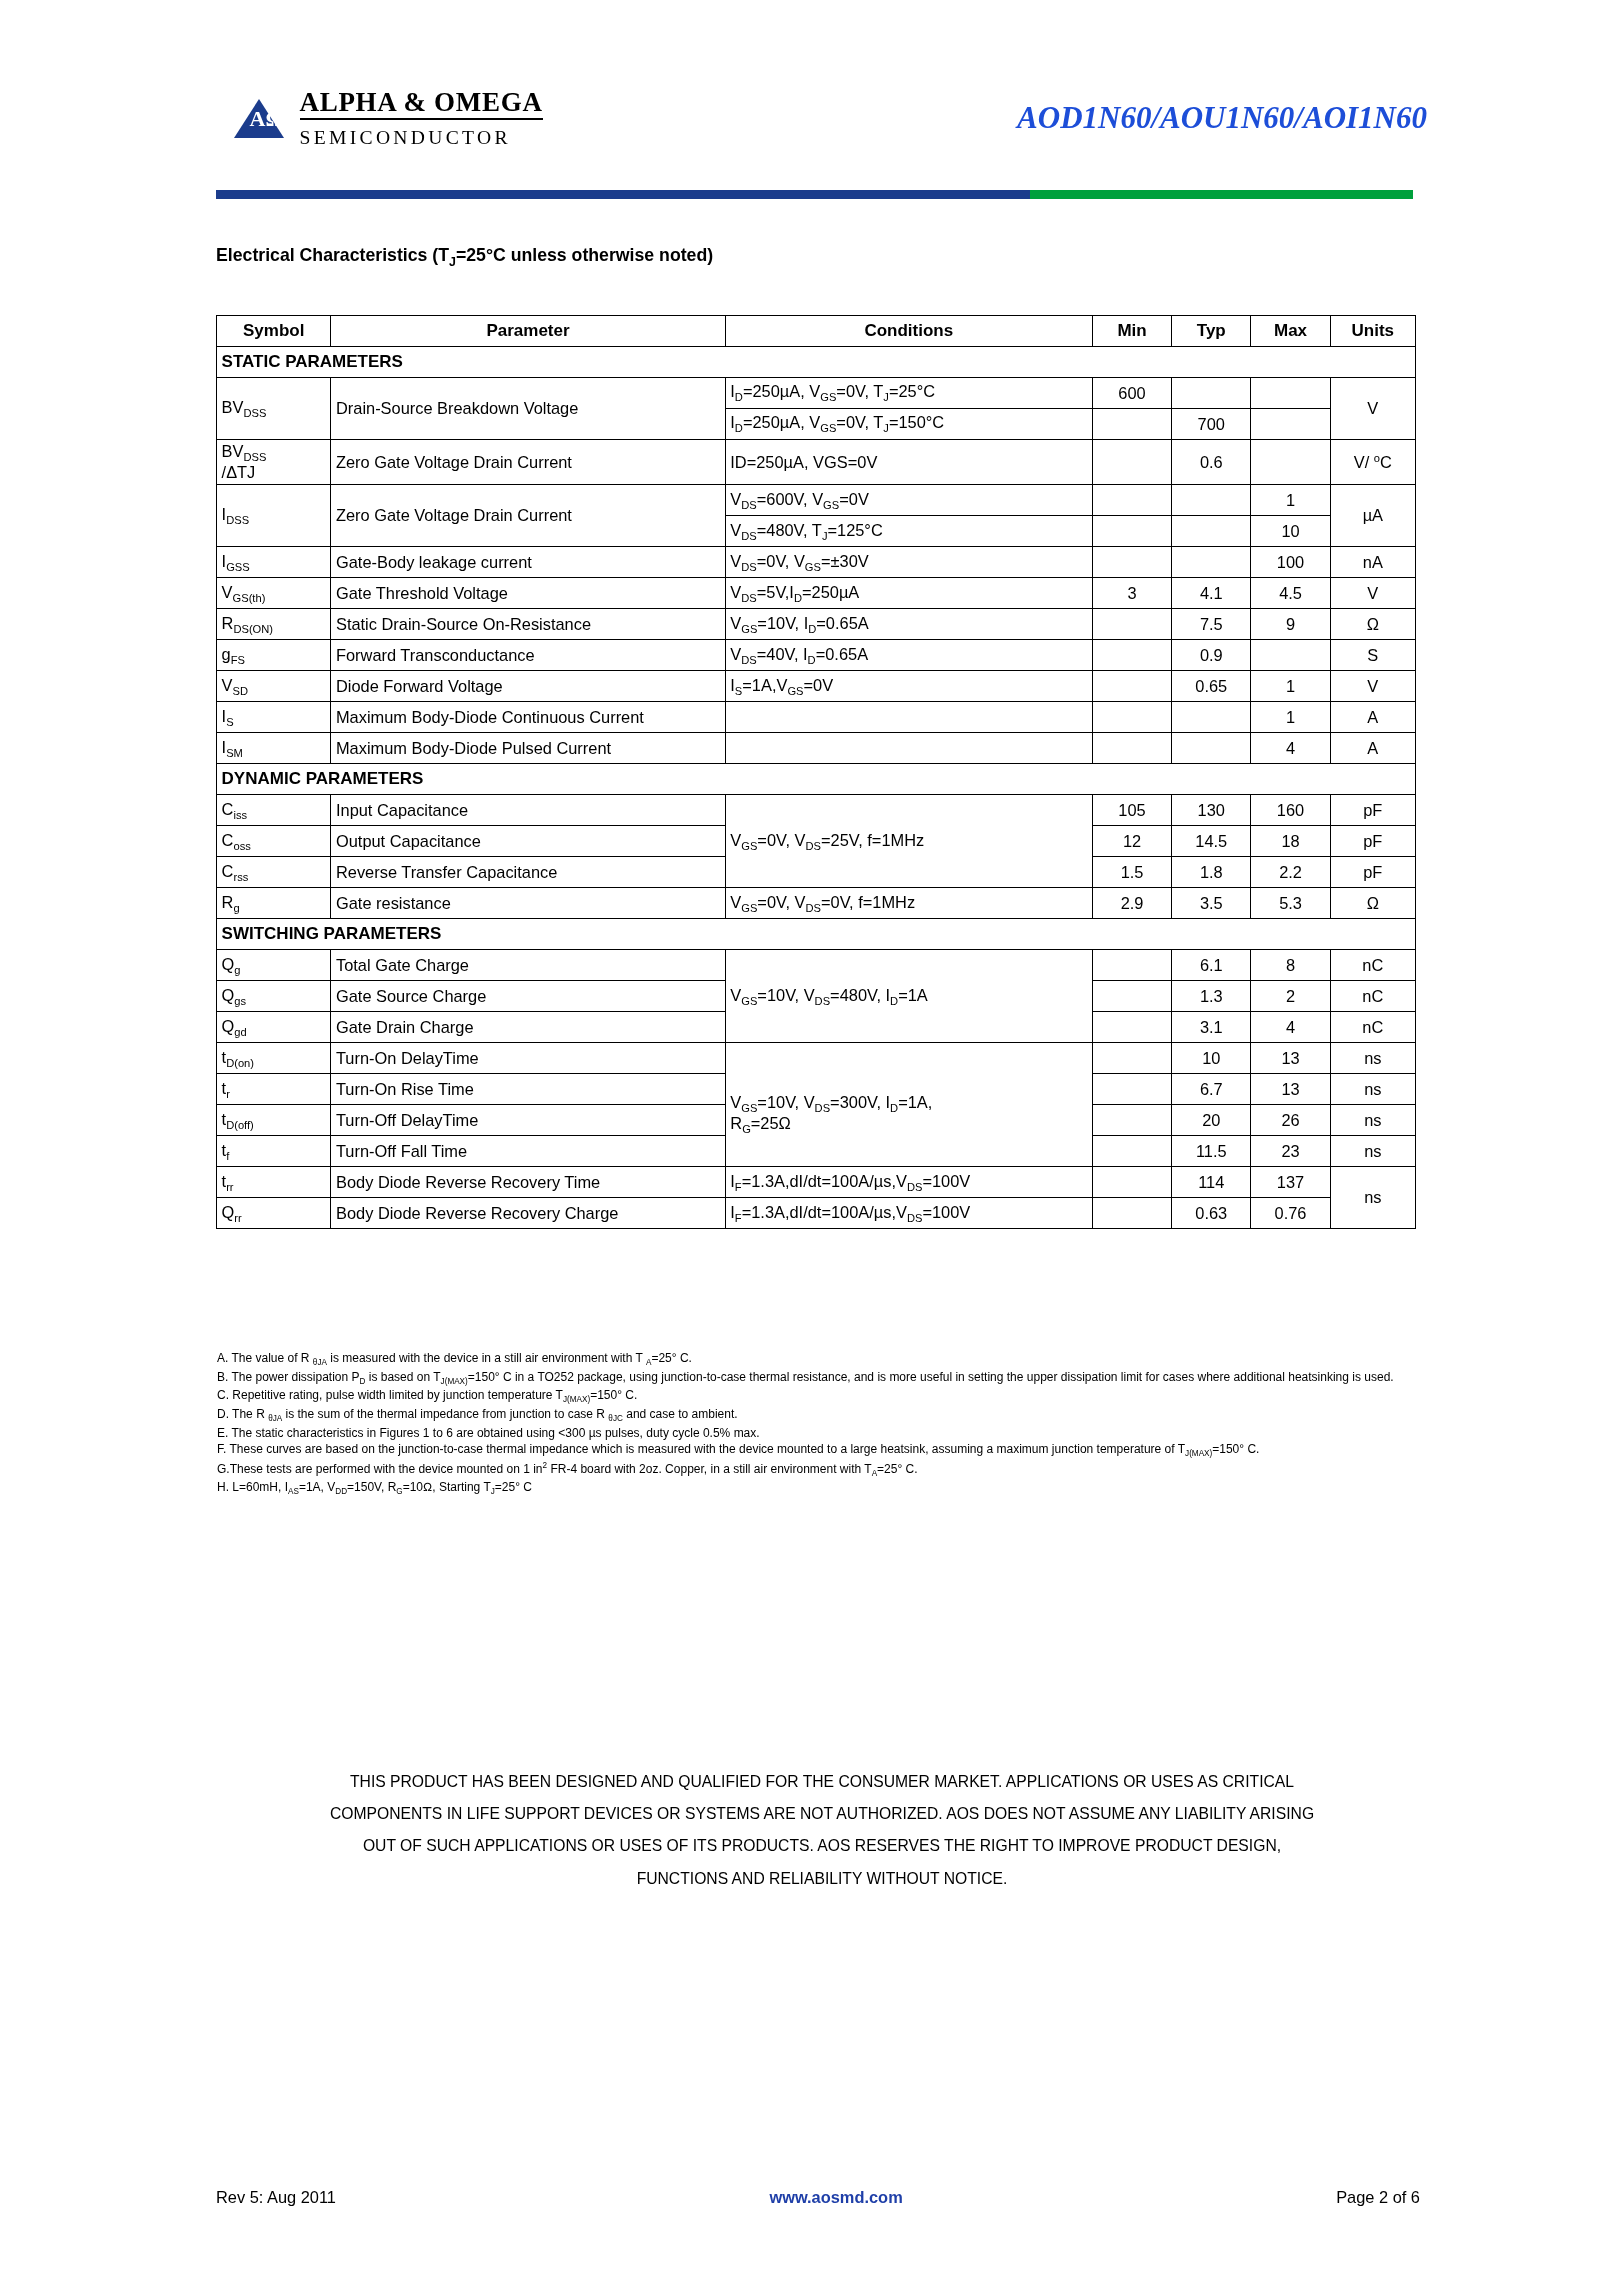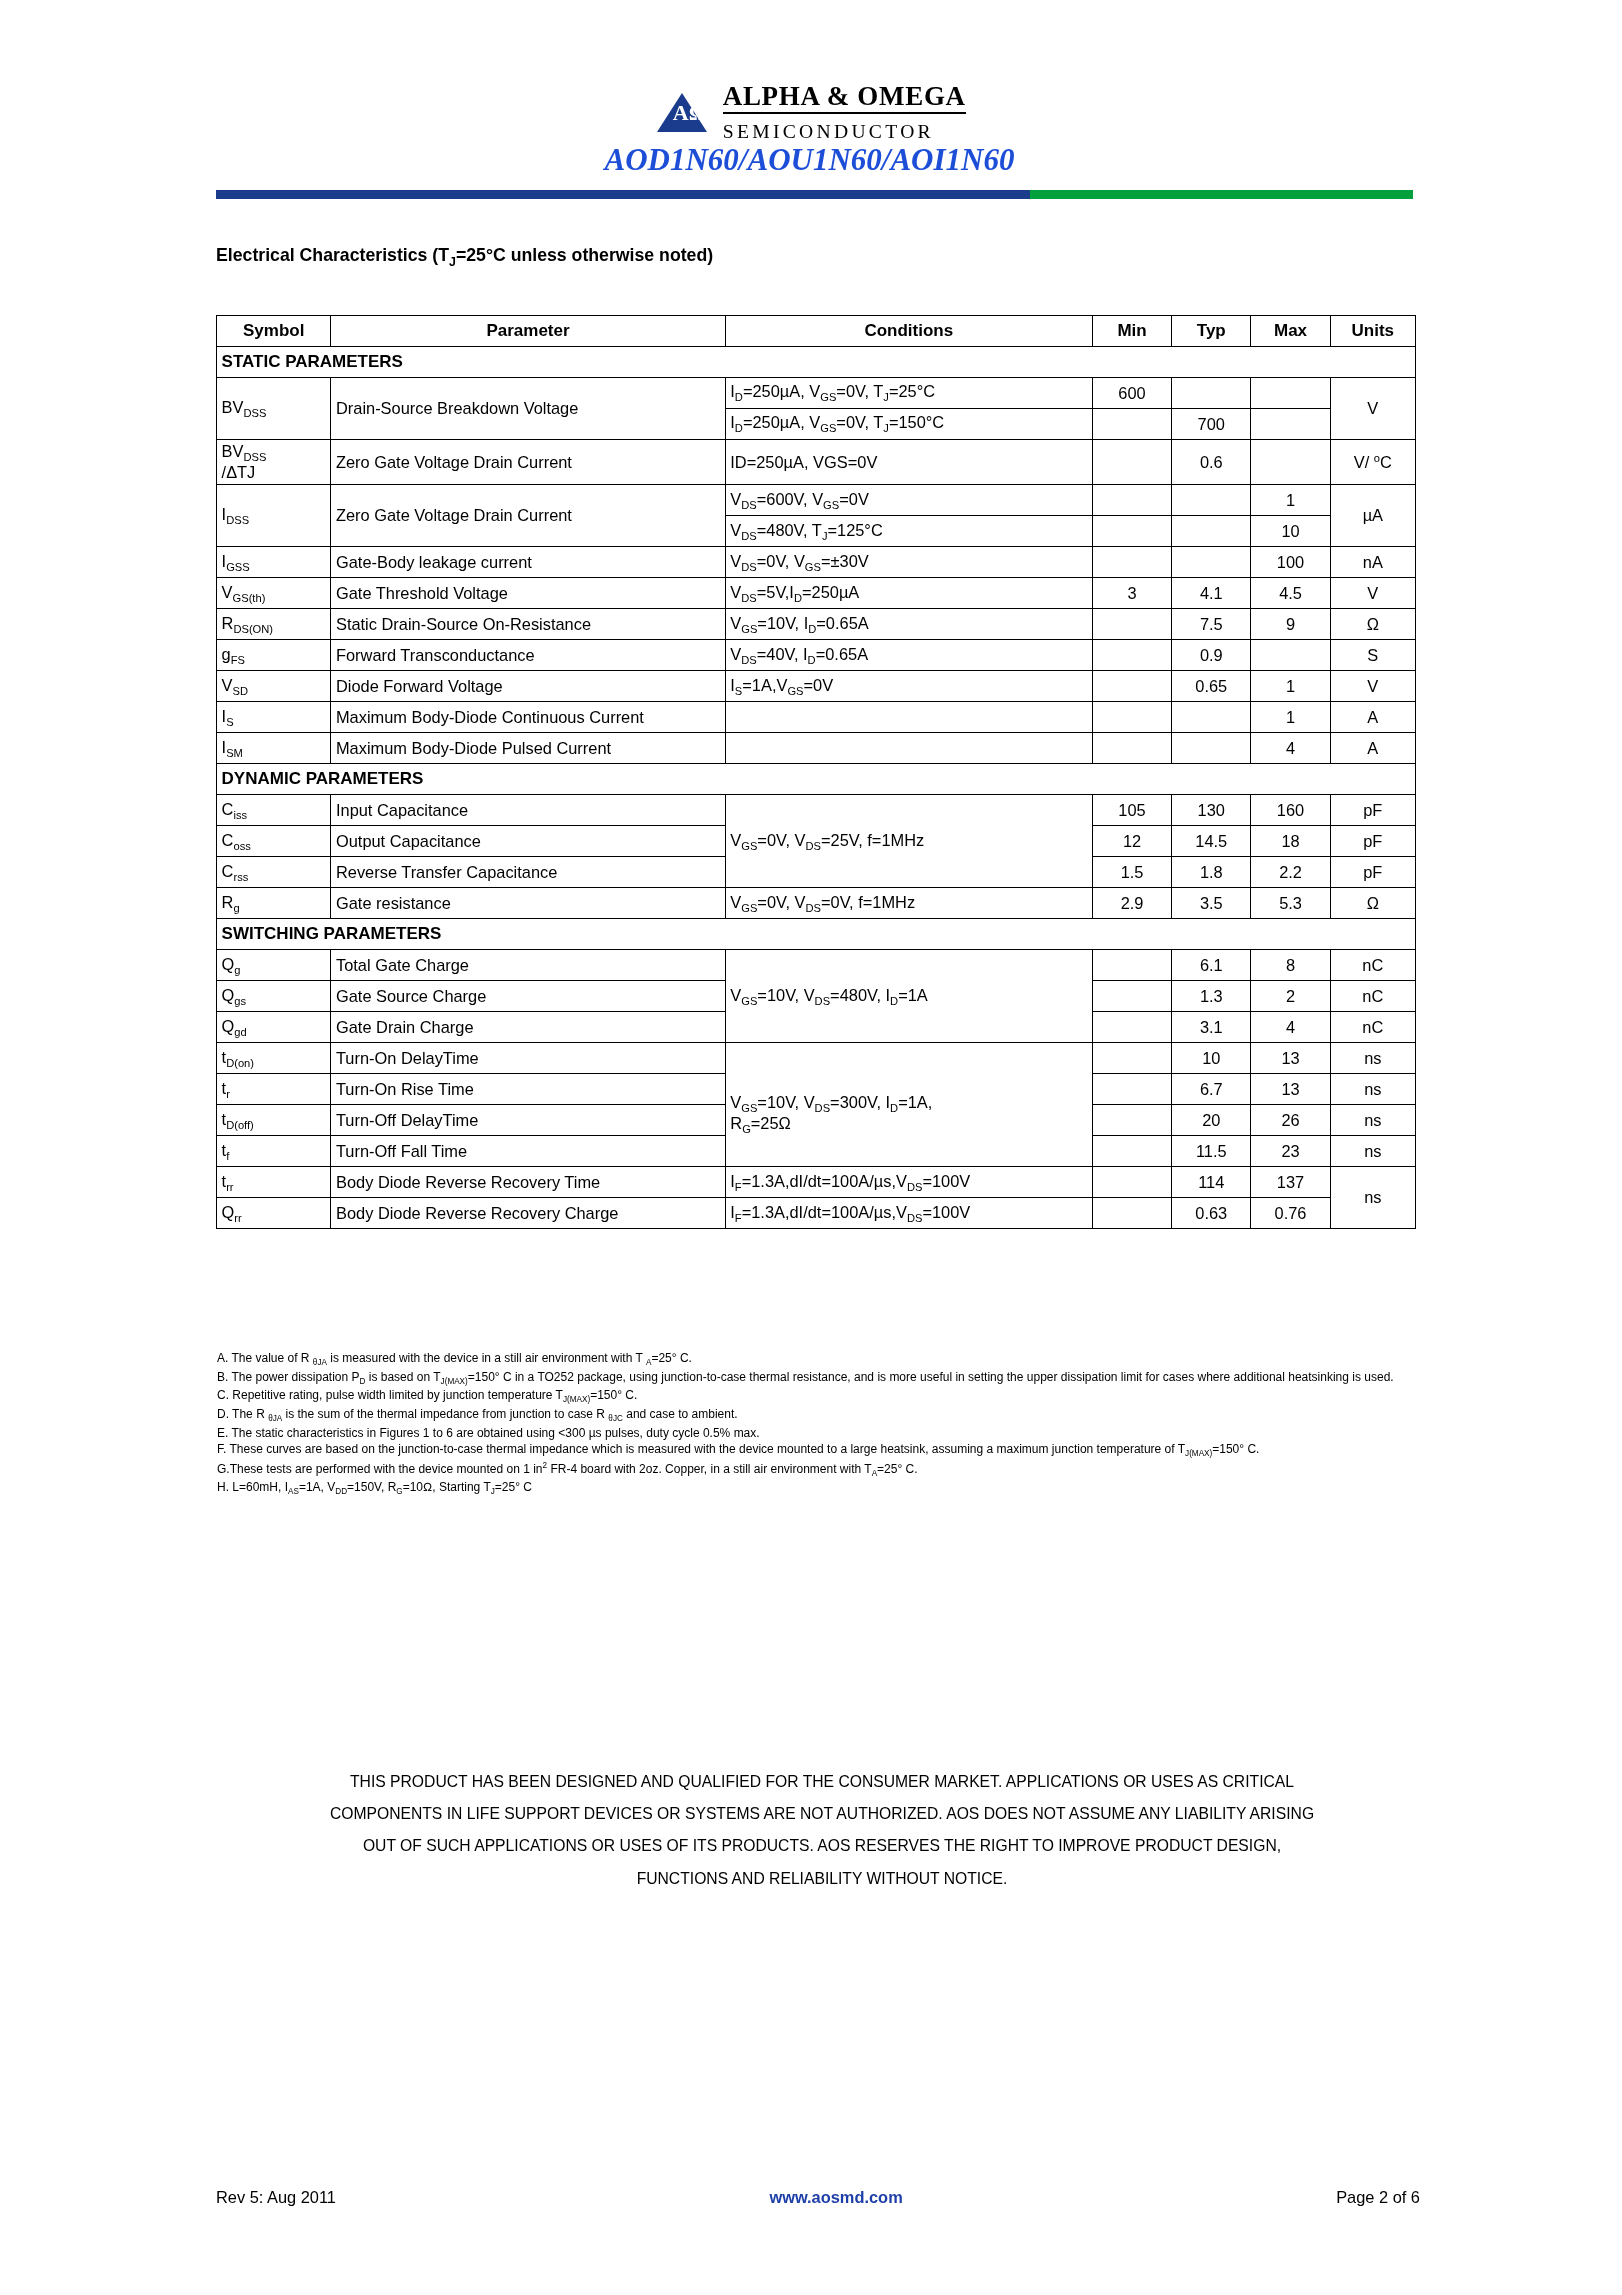--- a/index.html
+++ b/index.html
@@ -18,28 +18,27 @@
     position: absolute;
     left: 0; top: 0;
     width: 1622px;
     height: 2295px;
     padding: 0;
     box-sizing: border-box;
   }
   
   .header {
     position: absolute;
-    left: 211px;
+    left: 230px;
     top: 82px;
     width: 1197px;
     height: 72px;
     display: flex;
     align-items: center;
     justify-content: space-between;
-    flex-direction: column;
   }
   .logo-wrap {
     display: flex;
     align-items: center;
   }
   .logo-mark {
     width: 63px;
     height: 48px;
     position: relative;
     margin-right: 6.5px;

